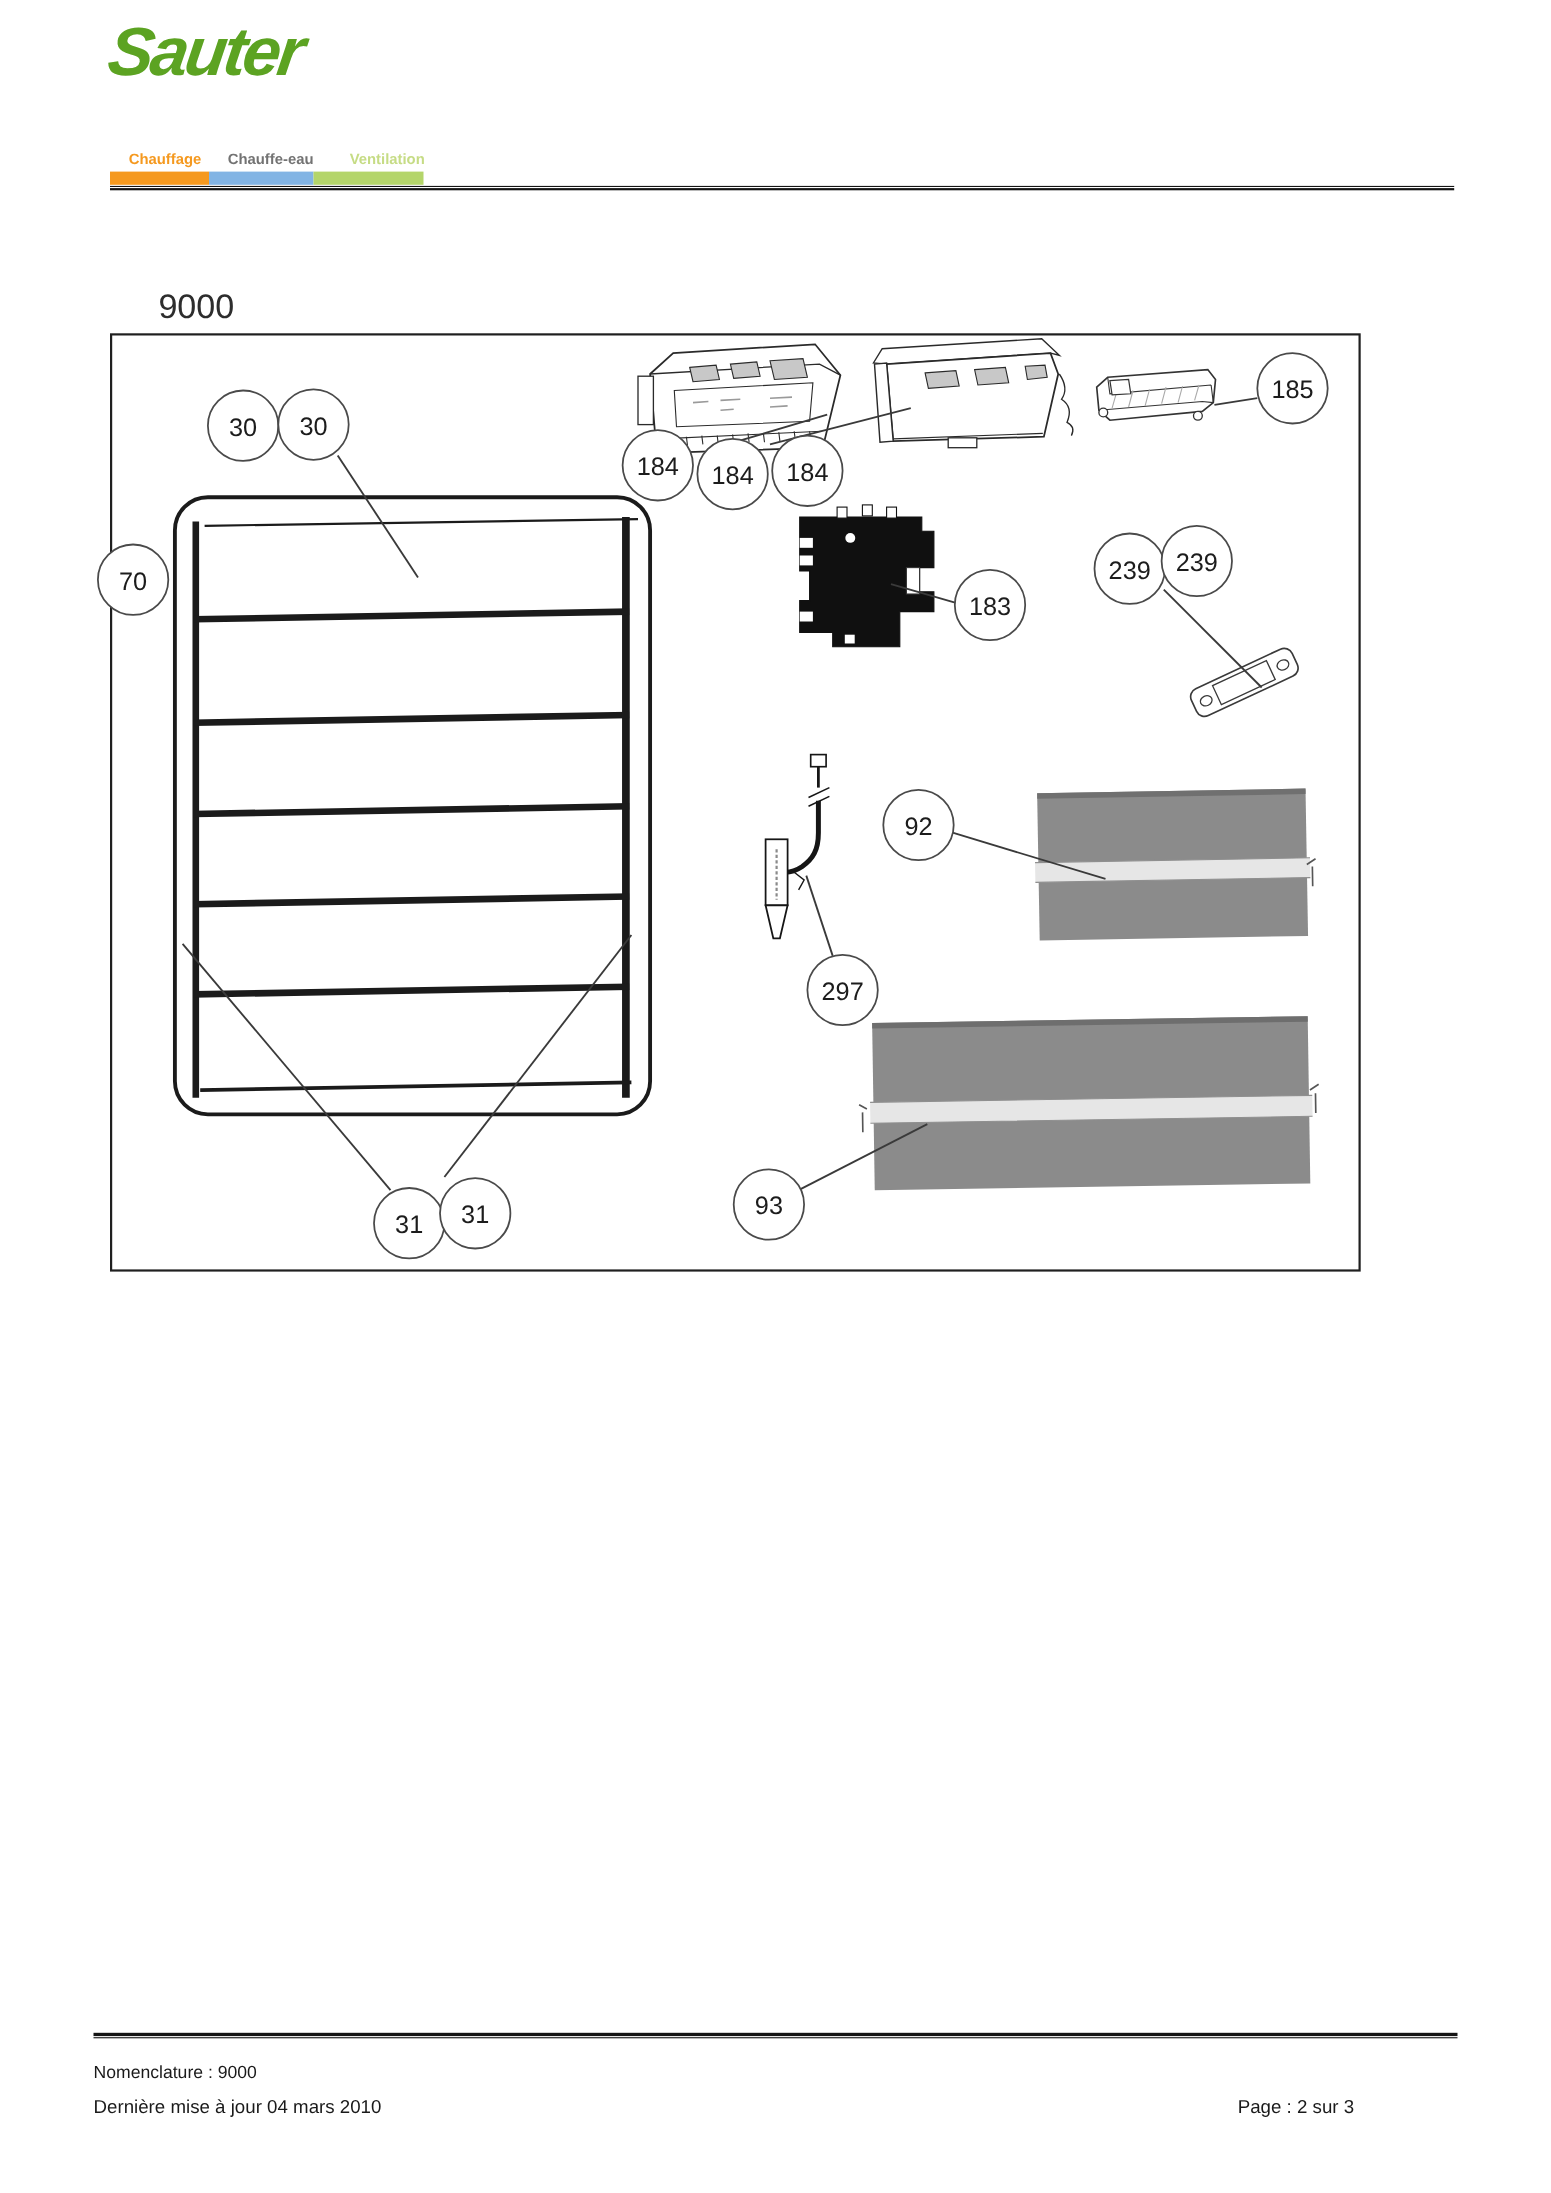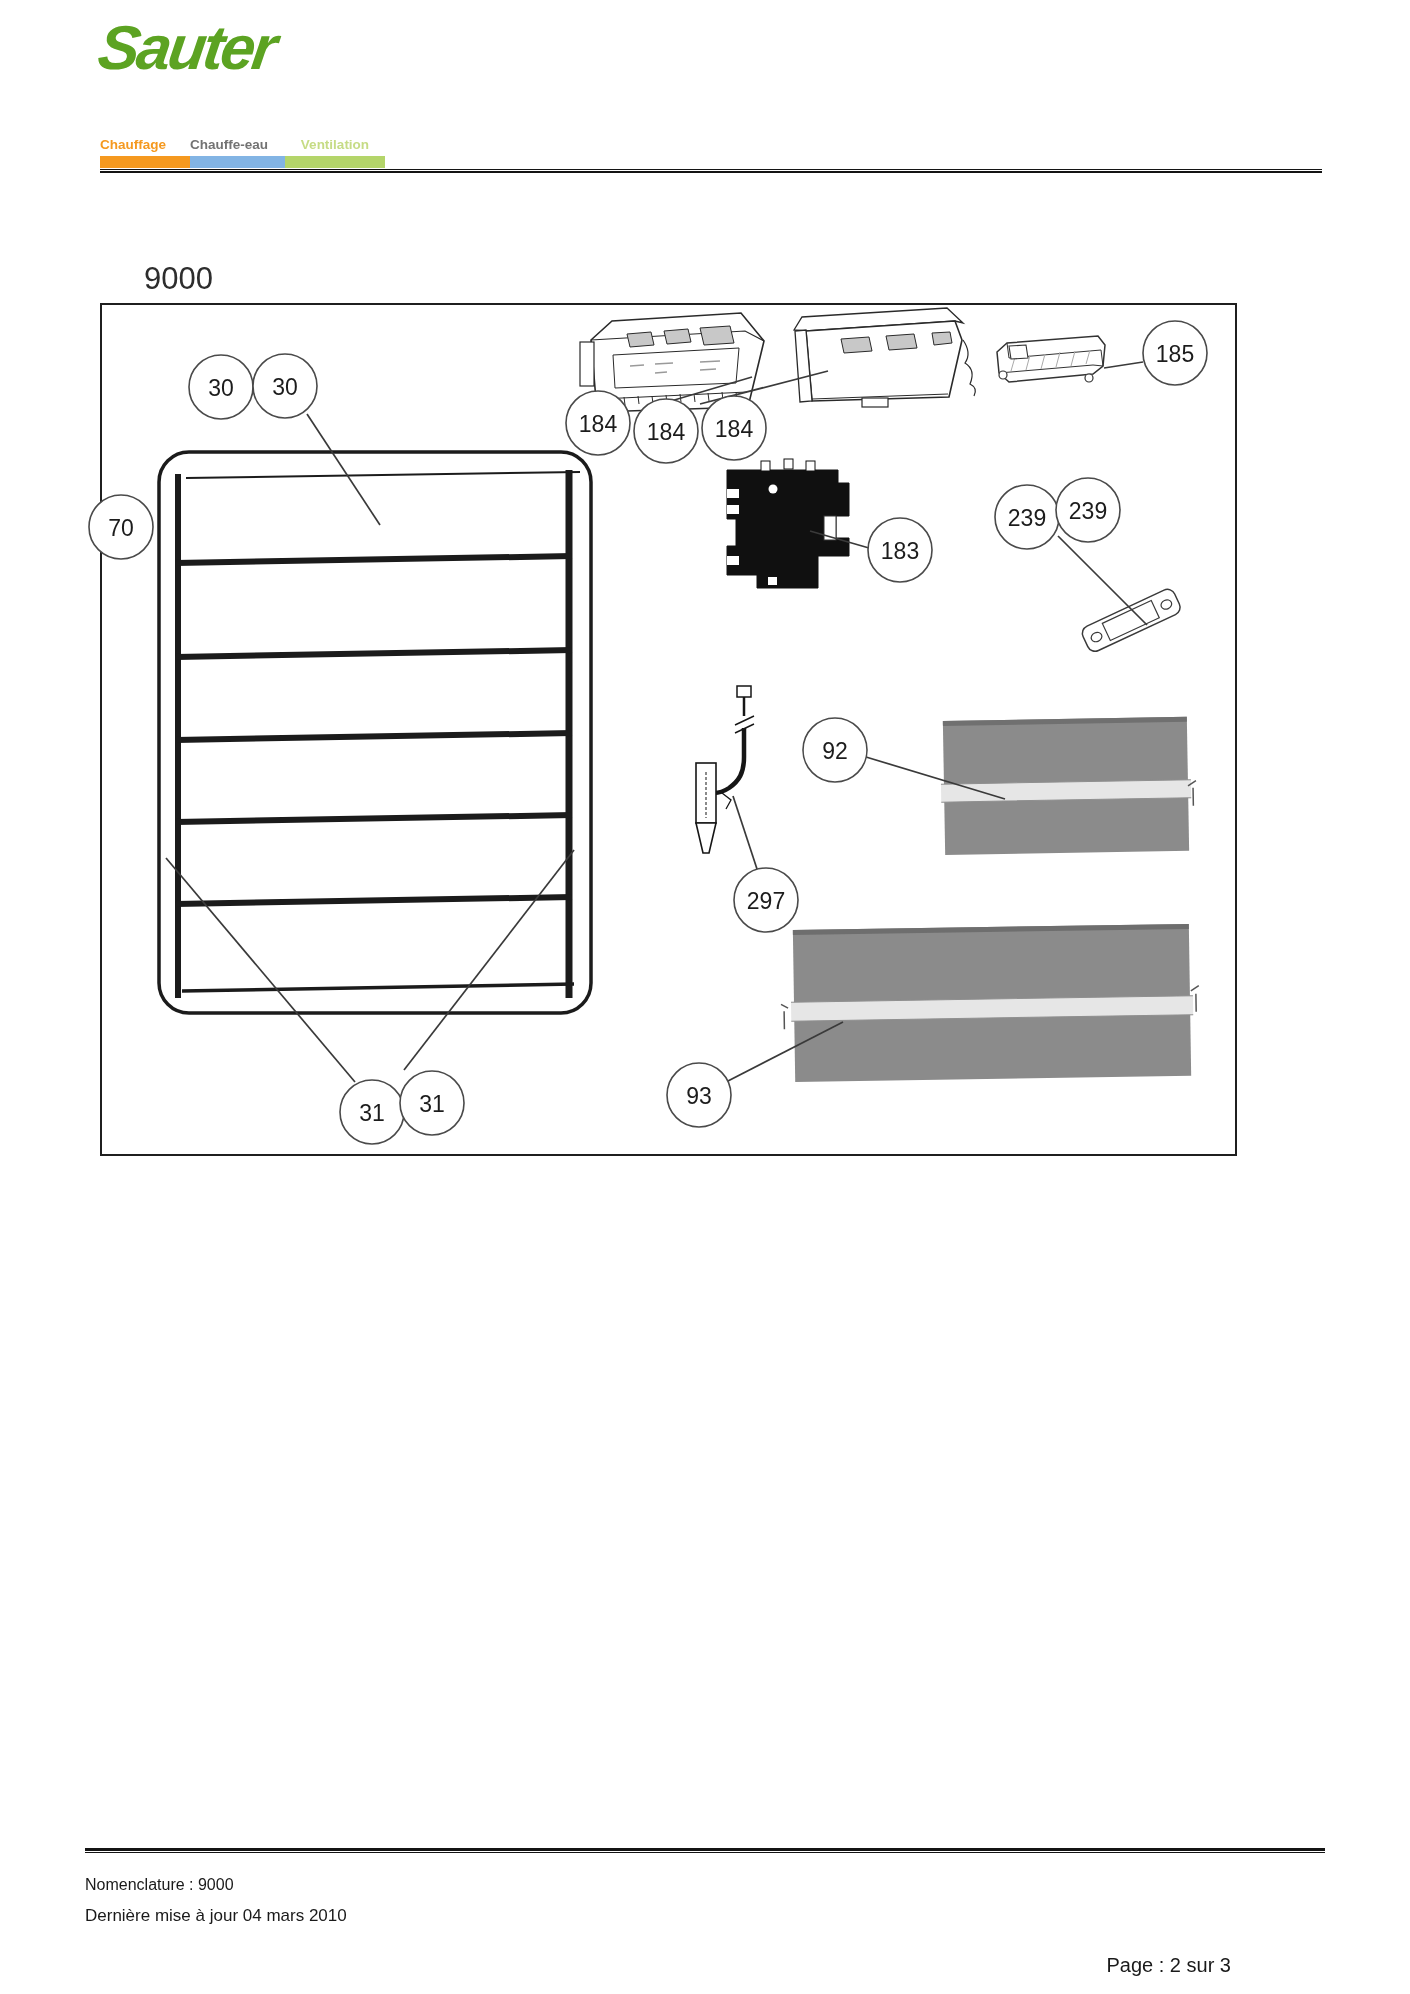--- a/index.html
+++ b/index.html
@@ -19,31 +19,31 @@
   .diagram-svg{position:absolute;left:0;top:0;pointer-events:none;}
   .callout circle{fill:#ffffff;stroke:#4a4a4a;stroke-width:1.6;}
   .callout text{fill:#1c1c1c;font-size:23px;font-family:"Liberation Sans",sans-serif;
         text-anchor:middle;dominant-baseline:central;}
   .leader{stroke:#3a3a3a;stroke-width:1.7;fill:none;}
   .footer-rule{position:absolute;left:85px;top:1848px;width:1240px;height:5px;
         border-top:3px solid #141414;border-bottom:1px solid #141414;box-sizing:border-box;}
   .footer-line1{position:absolute;left:85px;top:1876px;font-size:16px;color:#1a1a1a;}
   .footer-line2{position:absolute;left:85px;top:1906px;font-size:17px;color:#1a1a1a;}
   .footer-page{position:absolute;left:950px;top:1906px;width:281px;text-align:right;
-        font-size:20px;color:#1a1a1a;margin-top:48px;}
+        font-size:17px;color:#1a1a1a;}
 </style>
 </head>
 <body>
 
 <div class="page">
 
   <div class="logo" style="color: rgb(92, 163, 34);">Sauter</div>
 
   <div class="nav-labels">
-      <span class="nav-label" style="color: rgb(245, 153, 31); width: 90px;">Chauffage</span>
+      <span class="nav-label" style="color: rgb(245, 153, 31); width: 90px; margin-left: 17px;">Chauffage</span>
       <span class="nav-label" style="color: #737373; width: 95px;">Chauffe-eau</span>
       <span class="nav-label" style="color: rgb(198, 220, 133); width: 100px; text-align: center;">Ventilation</span>
     </div>
   <div class="nav-bars">
       <span class="nav-bar" style="background: rgb(245, 153, 31); width: 90px;"></span>
       <span class="nav-bar" style="background: rgb(130, 180, 228); width: 95px;"></span>
       <span class="nav-bar" style="background: rgb(180, 213, 106); width: 100px;"></span>
     </div>
   <div class="header-rule"></div>
 

